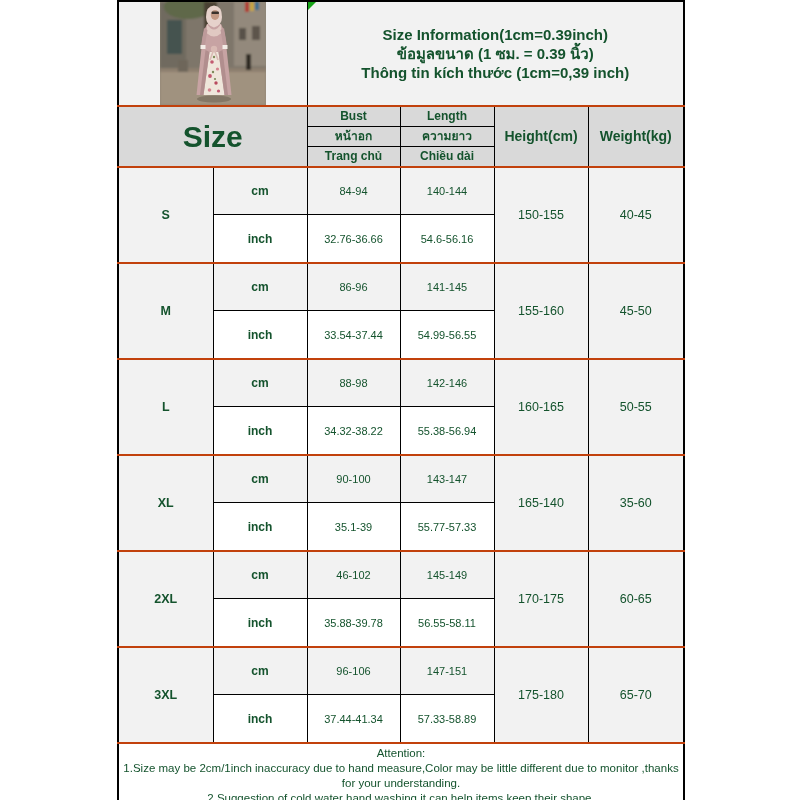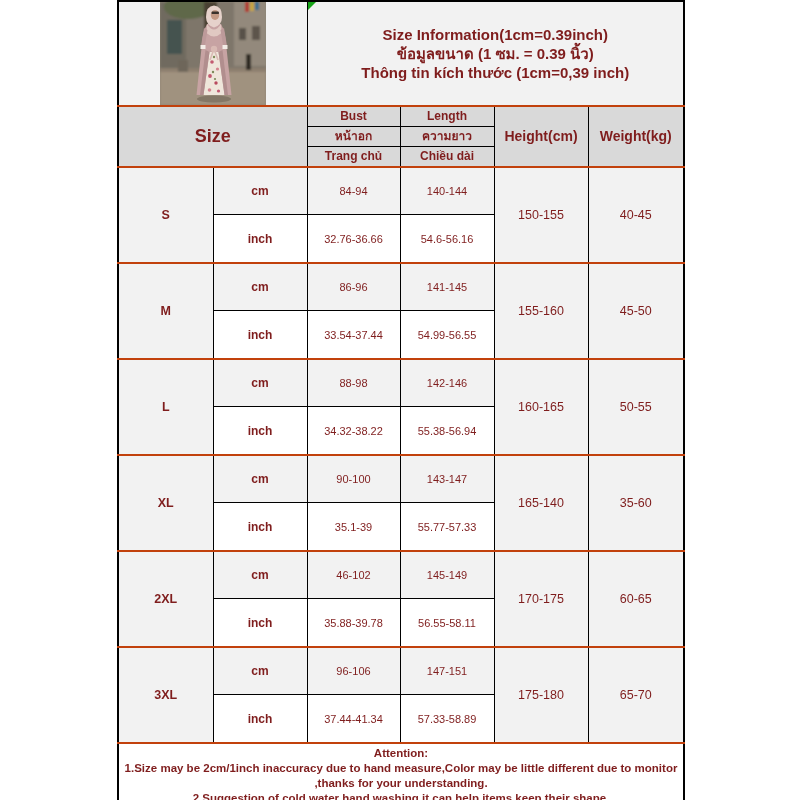--- a/index.html
+++ b/index.html
@@ -1,18 +1,18 @@
 <!DOCTYPE html>
 <html><head>
 <meta charset="utf-8">
 <style>
   html,body{margin:0;padding:0;background:#ffffff;}
   .page{
     position:relative;width:688px;height:800px;background:#ffffff;
-    font-family:"Liberation Sans","DejaVu Sans",sans-serif;color:#7f1d1d;
+    font-family:"Liberation Sans","DejaVu Sans",sans-serif;color:#14532d;
     overflow:hidden;
     padding-left:36px;
   }
   table.size-table{
     position:absolute;left:117px;top:0;
     width:568px;table-layout:fixed;border-collapse:collapse;
     border:2px solid #000;
   }
   td{
     border:1px solid #000;padding:0;margin:0;
@@ -24,35 +24,35 @@
   .img-cell{height:103px;background:#f2f2f2;}
   .img-wrap{width:106px;height:103px;margin:0 auto;display:block;}
   .title-cell{background:#f2f2f2;position:relative;}
   .title-cell .green-corner{
     position:absolute;top:0;left:0;width:0;height:0;
     border-top:8px solid #17a317;border-right:8px solid transparent;
   }
   .title-line{display:block;font-weight:bold;font-size:15px;line-height:19px;}
   
   .colhead td{background:#d9d9d9;font-weight:bold;font-size:12px;height:19px;line-height:17px;}
-  td.size-head{font-size:18px;font-weight:bold;background:#d9d9d9;}
+  td.size-head{font-size:30px;font-weight:bold;background:#d9d9d9;}
   td.hw-head{font-size:14px;font-weight:bold;background:#d9d9d9;}
   
   tr.row-cm td{height:46px;background:#f2f2f2;margin-left:16px;}
   tr.row-inch td{height:47px;background:#ffffff;}
   td.size-label{background:#d9d9d9;font-weight:bold;font-size:12.5px;}
   td.unit{font-weight:bold;font-size:12px;}
   td.val{font-size:11px;font-weight:normal;}
   td.merged{background:#f2f2f2;font-size:12.5px;font-weight:normal;}
   
   td.attention-cell{
     background:#ffffff;height:58px;vertical-align:top;
     font-size:11.5px;line-height:15px;padding:2px 2px 4px 2px;
   }
-  .attention-cell p{margin:0;text-align:center;font-weight:bold;}
+  .attention-cell p{margin:0;text-align:center;}
 </style>
 </head>
 <body>
 
 <div class="page">
   <table class="size-table">
     <colgroup>
       <col style="width:95px">
         <col style="width:94px">
         <col style="width:93px">

